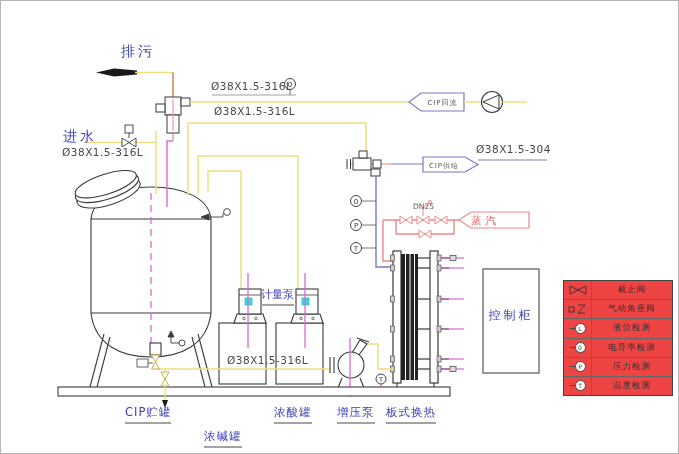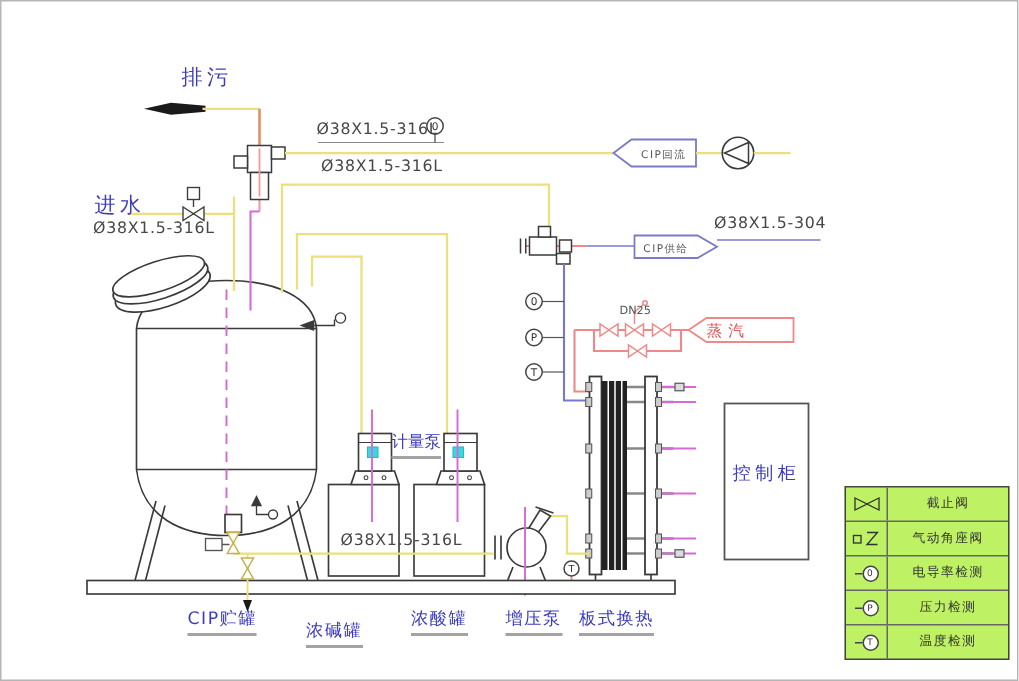--- a/index.html
+++ b/index.html
@@ -7,21 +7,21 @@
   #draw{position:absolute;left:0;top:0;}
   .lbl{position:absolute;white-space:nowrap;color:#474747;}
   .size-lbl{font-size:10.5px;letter-spacing:0.5px;}
   .blue-big{color:#3c3cc0;font-size:14px;letter-spacing:3px;}
   .blue-ul{color:#3c3cc0;border-bottom:2px solid #a3a3a3;padding-bottom:2px;}
   .flag-txt{font-size:7px;color:#555;text-align:center;letter-spacing:1px;}
   .steam-txt{font-size:10.5px;color:#e05858;text-align:left;letter-spacing:4px;}
   .cab-txt{font-size:12px;color:#3c3cc0;text-align:center;letter-spacing:3px;}
   .equip{font-size:11.5px;letter-spacing:1px;}
   .legend{position:absolute;left:562px;top:279px;width:110px;height:116px;border:1px solid #444;
-          display:flex;flex-direction:column;background:#bef264;box-sizing:border-box;margin-top:44px;}
+          display:flex;flex-direction:column;background:#ef4444;box-sizing:border-box;}
   .legend-row{flex:1;display:flex;border-top:1px solid #666;min-height:0;}
   .legend-row:first-child{border-top:none;}
   .legend-sym{width:27px;border-right:1px solid #666;display:flex;align-items:center;justify-content:center;}
   .legend-label{flex:1;display:flex;align-items:center;justify-content:center;font-size:8.5px;color:#333;letter-spacing:1px;}
   .sens-wrap{display:flex;align-items:center;}
   .sens-dash{width:5px;height:1px;background:#444;}
   .sens-circ{width:9px;height:9px;border:1px solid #444;border-radius:50%;display:flex;align-items:center;
              justify-content:center;font-size:6px;color:#333;background:#fff;}
 </style>
 </head>
@@ -290,21 +290,21 @@
   <div class="lbl size-lbl" style="left:475px;top:142px;">Ø38X1.5-304</div>
   <div class="lbl size-lbl" style="left:226px;top:353px;">Ø38X1.5-316L</div>
   <div class="lbl" style="left:412px;top:201px;font-size:7.5px;color:#555;">DN25</div>
   <div class="lbl flag-txt" style="left:420px;top:97px;width:43px;">CIP回流</div>
   <div class="lbl flag-txt" style="left:422px;top:160px;width:42px;">CIP供给</div>
   <div class="lbl steam-txt" style="left:470px;top:213px;width:58px;">蒸汽</div>
   <div class="lbl blue-ul" style="left:260px;top:286px;font-size:11px;">计量泵</div>
   <div class="lbl cab-txt" style="left:482px;top:306px;width:56px;">控制柜</div>
 
   <div class="lbl equip blue-ul" style="left:124px;top:404px;">CIP贮罐</div>
-  <div class="lbl equip blue-ul" style="left:203px;top:412px;">浓碱罐</div>
+  <div class="lbl equip blue-ul" style="left:203px;top:428px;">浓碱罐</div>
   <div class="lbl equip blue-ul" style="left:273px;top:404px;">浓酸罐</div>
   <div class="lbl equip blue-ul" style="left:336px;top:404px;">增压泵</div>
   <div class="lbl equip blue-ul" style="left:385px;top:404px;text-align:right;">板式换热</div>
 
   <div class="legend">
     <div class="legend-row">
       <div class="legend-sym">
         <svg width="22" height="12" viewBox="0 0 22 12">
           <polygon points="3,2 3,10 11,6" fill="none" stroke="#333" stroke-width="0.9"></polygon>
           <polygon points="19,2 19,10 11,6" fill="none" stroke="#333" stroke-width="0.9"></polygon>
@@ -313,20 +313,31 @@
       <div class="legend-label">截止阀</div>
     </div>
     <div class="legend-row">
       <div class="legend-sym">
         <svg width="22" height="12" viewBox="0 0 22 12">
           <rect x="2" y="4" width="5" height="5" fill="none" stroke="#333" stroke-width="0.9"></rect>
           <polyline points="11,2 18,2 11,10 18,10" fill="none" stroke="#333" stroke-width="0.9"></polyline>
         </svg>
       </div>
       <div class="legend-label">气动角座阀</div>
+    </div>
+    <div class="legend-row">
+      <div class="legend-sym">
+          <span class="sens-wrap">
+            <span class="sens-dash"></span>
+            <span class="sens-circ">
+              <span>L</span>
+            </span>
+          </span>
+        </div>
+      <div class="legend-label">液位检测</div>
     </div>
     <div class="legend-row">
       <div class="legend-sym">
           <span class="sens-wrap">
             <span class="sens-dash"></span>
             <span class="sens-circ">
               <span>0</span>
             </span>
           </span>
         </div>

